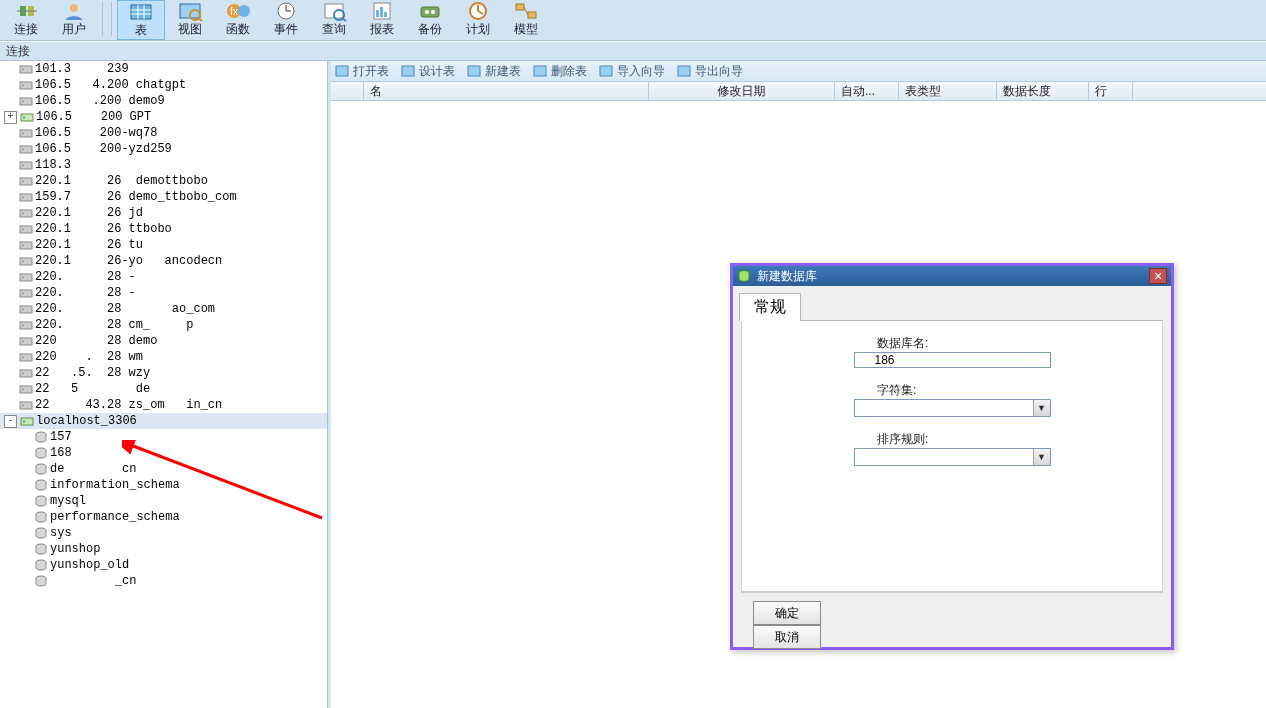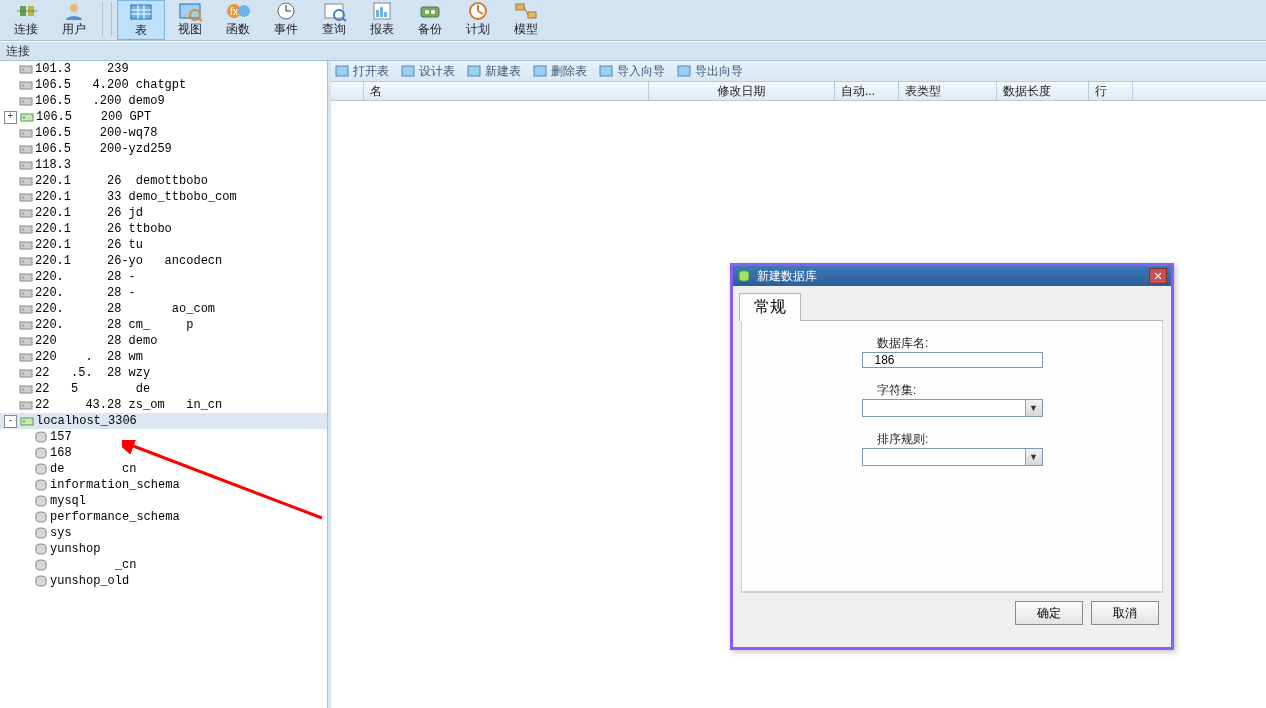--- a/index.html
+++ b/index.html
@@ -36,25 +36,25 @@
   
   .dialog{position:absolute;left:730px;top:263px;width:438px;height:381px;background:#efefef;border:3px solid #8b5cf6;box-shadow:2px 2px 6px rgba(0,0,0,.25);}
   .dlg-title{height:20px;background:linear-gradient(#3d7ab8,#2b5e97);color:#fff;display:flex;align-items:center;padding:0 4px;font-size:12px;}
   .dlg-title .tico{width:14px;height:14px;margin-right:6px;}
   .dlg-close{margin-left:auto;width:16px;height:14px;background:#c75050;display:flex;align-items:center;justify-content:center;color:#fff;font-size:11px;cursor:pointer;border:1px solid #7a2e2e;}
   .tabstrip{display:flex;padding:6px 6px 0 6px;}
   .tab{border:1px solid #b7b7b7;border-bottom:none;padding:3px 14px;background:#fdfdfd;font-size:16px;position:relative;top:1px;}
   .dlg-body{margin:0 8px;border:1px solid #cfcfcf;border-top:1px solid #b7b7b7;background:#fdfdfd;padding:14px 14px;height:272px;box-sizing:border-box;}
   .form-row{display:flex;align-items:center;margin-bottom:14px;flex-direction:column;}
   .form-row label{width:150px;color:#222;}
-  .form-row input[type=text]{flex:1;height:18px;border:1px solid #7a9ab8;padding:0 12px;font-size:12px;background:#fff;}
+  .form-row input[type=text]{flex:1;height:18px;border:1px solid #7a9ab8;padding:0 20px;font-size:12px;background:#fff;}
   .combo{flex:1;position:relative;}
   .combo input{width:100%;height:18px;border:1px solid #7a9ab8;padding:0 18px 0 4px;font-size:12px;box-sizing:border-box;background:#fff;}
   .combo .arrow{position:absolute;right:1px;top:1px;width:16px;height:16px;background:linear-gradient(#f2f2f2,#d7d7d7);border-left:1px solid #a0a0a0;display:flex;align-items:center;justify-content:center;font-size:9px;color:#333;}
-  .dlg-buttons{display:flex;justify-content:flex-end;padding:8px 12px;}
+  .dlg-buttons{display:flex;justify-content:flex-end;padding:8px 12px;flex-direction:column;}
   .dlg-buttons button{width:68px;height:24px;margin-left:8px;background:linear-gradient(#fcfcfc,#e3e3e3);border:1px solid #8a8a8a;font-size:12px;cursor:pointer;}
   .dlg-hr{border:none;border-top:1px solid #cfcfcf;margin:0 8px;}
   
   .red-arrow{position:absolute;left:122px;top:440px;width:210px;height:80px;pointer-events:none;}
 </style>
 </head>
 <body>
 
 <div class="main-toolbar" id="main-toolbar">
     <div class="tb-btn">
@@ -208,21 +208,21 @@
               <rect x="1" y="4" width="12" height="7" fill="#cfcfcf" stroke="#8a8a8a"></rect>
               <circle cx="4" cy="7.5" r="1" fill="#6a6"></circle>
             </svg></span><span>118.3        </span></div>
         <div class="row"><span class="sp"></span><span class="glyph"><svg width="14" height="14">
               <rect x="1" y="4" width="12" height="7" fill="#cfcfcf" stroke="#8a8a8a"></rect>
               <circle cx="4" cy="7.5" r="1" fill="#6a6"></circle>
             </svg></span><span>220.1     26  demottbobo</span></div>
         <div class="row"><span class="sp"></span><span class="glyph"><svg width="14" height="14">
               <rect x="1" y="4" width="12" height="7" fill="#cfcfcf" stroke="#8a8a8a"></rect>
               <circle cx="4" cy="7.5" r="1" fill="#6a6"></circle>
-            </svg></span><span>220.1     33 demo_ttbobo_com</span></div>
+            </svg></span><span>159.7     26 demo_ttbobo_com</span></div>
         <div class="row"><span class="sp"></span><span class="glyph"><svg width="14" height="14">
               <rect x="1" y="4" width="12" height="7" fill="#cfcfcf" stroke="#8a8a8a"></rect>
               <circle cx="4" cy="7.5" r="1" fill="#6a6"></circle>
             </svg></span><span>220.1     26 jd</span></div>
         <div class="row"><span class="sp"></span><span class="glyph"><svg width="14" height="14">
               <rect x="1" y="4" width="12" height="7" fill="#cfcfcf" stroke="#8a8a8a"></rect>
               <circle cx="4" cy="7.5" r="1" fill="#6a6"></circle>
             </svg></span><span>220.1     26 ttbobo</span></div>
         <div class="row"><span class="sp"></span><span class="glyph"><svg width="14" height="14">
               <rect x="1" y="4" width="12" height="7" fill="#cfcfcf" stroke="#8a8a8a"></rect>
@@ -300,25 +300,25 @@
               <ellipse cx="7" cy="4" rx="5" ry="2" fill="#d7d7d7" stroke="#8a8a8a"></ellipse>
               <path d="M2 4v6c0 1.1 2.2 2 5 2s5-.9 5-2V4" fill="#d7d7d7" stroke="#8a8a8a"></path>
             </svg></span><span>sys</span></div>
         <div class="row"><span class="sp"></span><span class="sp"></span><span class="glyph"><svg width="14" height="14">
               <ellipse cx="7" cy="4" rx="5" ry="2" fill="#d7d7d7" stroke="#8a8a8a"></ellipse>
               <path d="M2 4v6c0 1.1 2.2 2 5 2s5-.9 5-2V4" fill="#d7d7d7" stroke="#8a8a8a"></path>
             </svg></span><span>yunshop</span></div>
         <div class="row"><span class="sp"></span><span class="sp"></span><span class="glyph"><svg width="14" height="14">
               <ellipse cx="7" cy="4" rx="5" ry="2" fill="#d7d7d7" stroke="#8a8a8a"></ellipse>
               <path d="M2 4v6c0 1.1 2.2 2 5 2s5-.9 5-2V4" fill="#d7d7d7" stroke="#8a8a8a"></path>
+            </svg></span><span>yunshop_old</span></div>
+        <div class="row"><span class="sp"></span><span class="sp"></span><span class="glyph"><svg width="14" height="14">
+              <ellipse cx="7" cy="4" rx="5" ry="2" fill="#d7d7d7" stroke="#8a8a8a"></ellipse>
+              <path d="M2 4v6c0 1.1 2.2 2 5 2s5-.9 5-2V4" fill="#d7d7d7" stroke="#8a8a8a"></path>
             </svg></span><span>         _cn</span></div>
-        <div class="row"><span class="sp"></span><span class="sp"></span><span class="glyph"><svg width="14" height="14">
-              <ellipse cx="7" cy="4" rx="5" ry="2" fill="#d7d7d7" stroke="#8a8a8a"></ellipse>
-              <path d="M2 4v6c0 1.1 2.2 2 5 2s5-.9 5-2V4" fill="#d7d7d7" stroke="#8a8a8a"></path>
-            </svg></span><span>yunshop_old</span></div>
       </div>
   </div>
   <div class="splitter"></div>
   <div class="right-pane">
     <div class="sub-toolbar" id="sub-toolbar">
         <div class="sbtn">
           <span class="sico">
             <svg width="14" height="14">
               <rect x="1" y="2" width="12" height="10" fill="#9bcff0" stroke="#4d8ab8"></rect>
             </svg>

